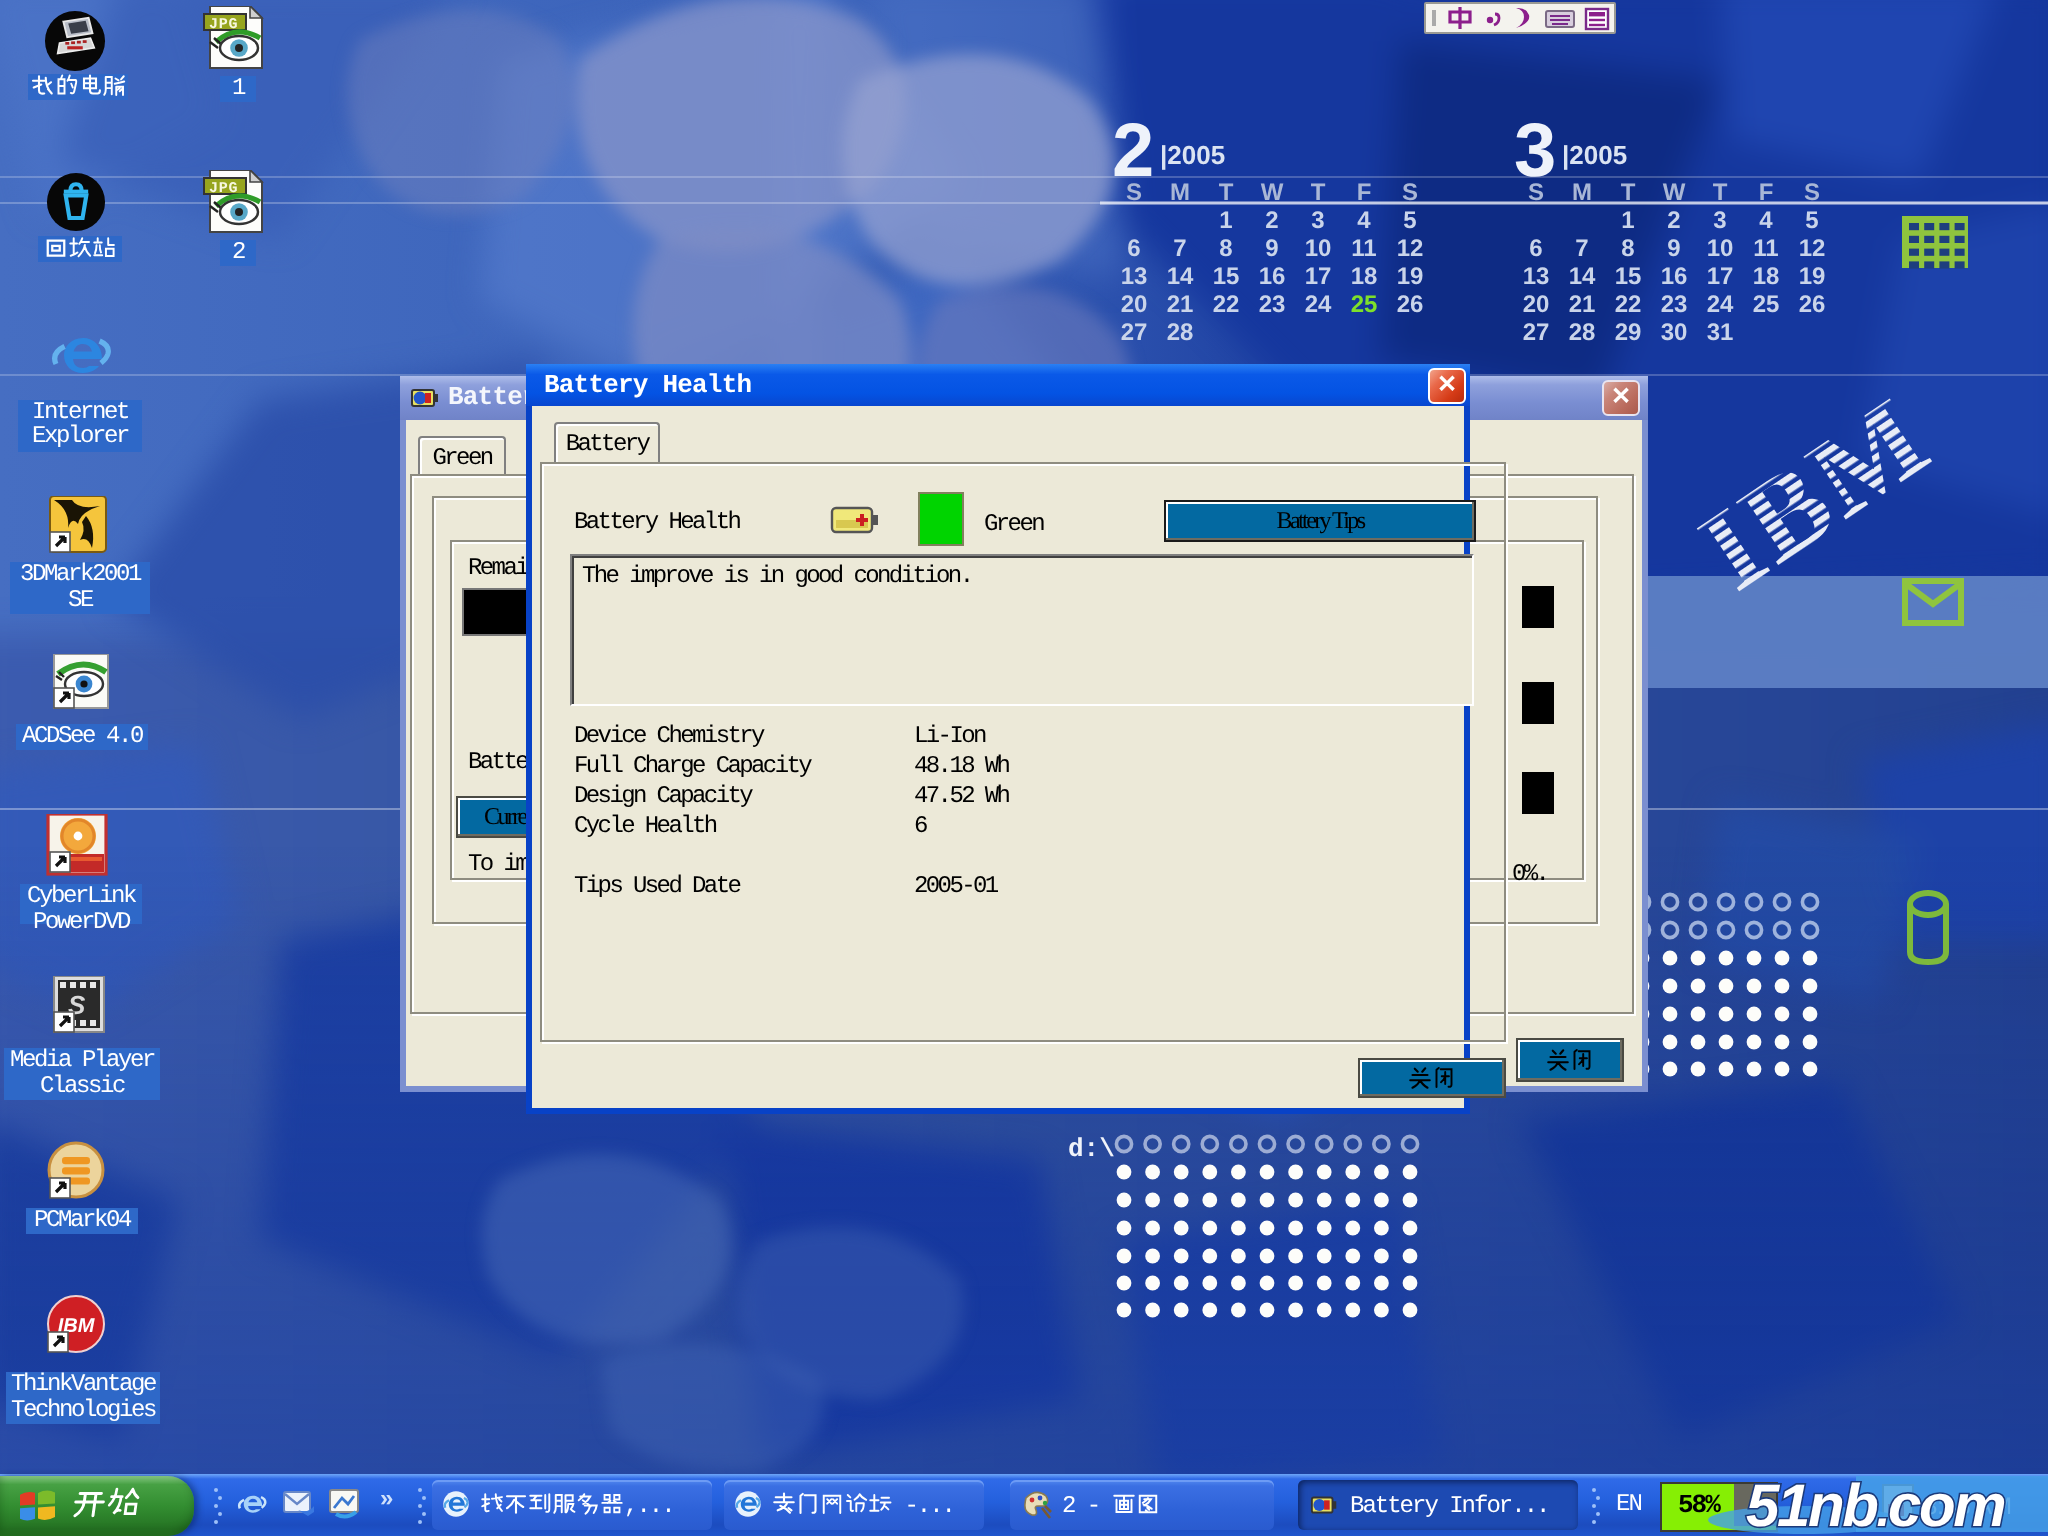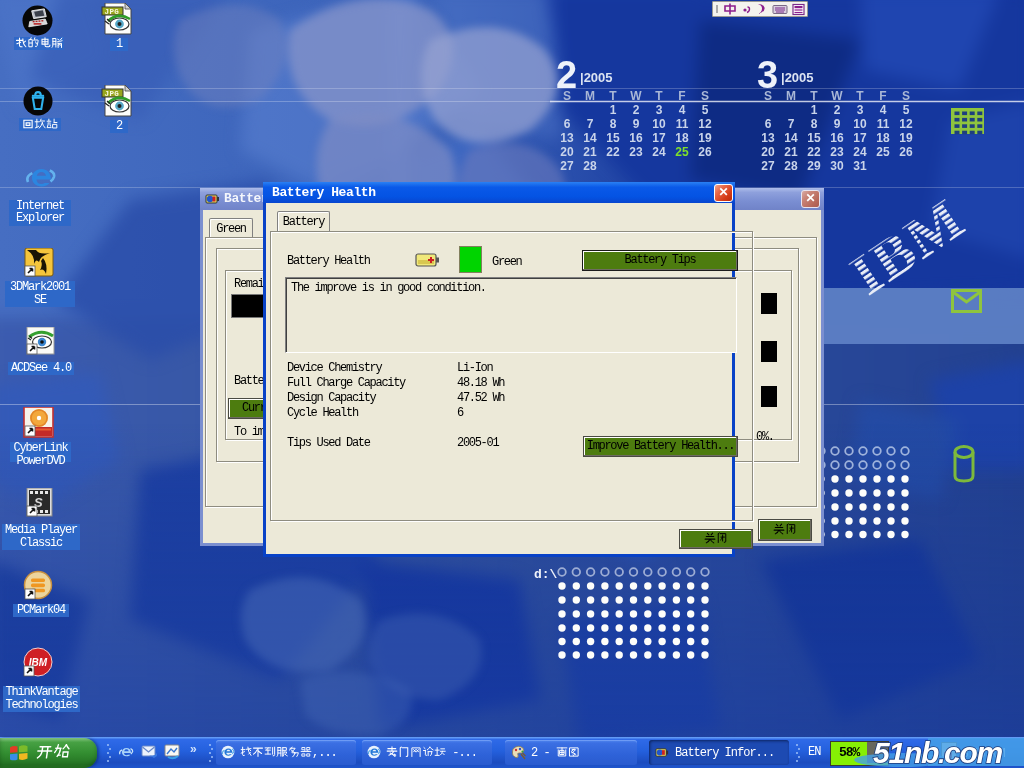--- a/index.html
+++ b/index.html
@@ -4,21 +4,21 @@
 html,body{margin:0;padding:0;}
 body{width:1024px;height:768px;overflow:hidden;position:relative;background:#3b5cae;font-family:"Liberation Mono",monospace;}
 .abs{position:absolute;}
 .mono{font-family:"Liberation Mono",monospace;letter-spacing:-1.3px;font-size:12px;color:#000;white-space:pre;}
 .lbl{position:absolute;background:#2e68c8;color:#fff;font-size:12px;line-height:13px;text-align:center;font-family:"Liberation Mono",monospace;letter-spacing:-1.2px;padding:0 2px;}
 .g{display:inline-block;vertical-align:-2px;}
 .win{position:absolute;background:#ece9d8;border-left:3px solid #0842c7;border-right:3px solid #0842c7;border-bottom:3px solid #0842c7;box-sizing:border-box;}
 .tbar{position:absolute;left:-3px;right:-3px;top:0;height:21px;background:linear-gradient(180deg,#2a80f3 0%,#0a59e8 25%,#0453e3 70%,#0846cf 100%);color:#fff;}
 .ttext{position:absolute;left:12px;top:3px;font-family:"Liberation Mono",monospace;font-weight:bold;font-size:13px;letter-spacing:-0.4px;color:#fff;white-space:pre;}
 .xbtn{position:absolute;top:2px;width:19px;height:18px;background:linear-gradient(135deg,#f2a48c 0%,#e9694a 30%,#d53b17 70%,#b92b0c 100%);border:1px solid #fff;border-radius:3px;box-sizing:border-box;color:#fff;text-align:center;font-size:12px;line-height:15px;font-family:"Liberation Sans",sans-serif;font-weight:bold;}
-.btn{position:absolute;background:#4d7c0f;border:1px solid #4a4a43;box-shadow:inset -1px -1px 0 #6e6c61,inset 1px 1px 0 #fff;font-family:Liberation Mono, monospace;letter-spacing:-1.3px;font-size:12px;text-align:center;color:#000;box-sizing:border-box;}
+.btn{position:absolute;background:#0369a1;border:1px solid #4a4a43;box-shadow:inset -1px -1px 0 #6e6c61,inset 1px 1px 0 #fff;font-family:Liberation Serif, serif;letter-spacing:-1.3px;font-size:12px;text-align:center;color:#000;box-sizing:border-box;}
 .sunk{position:absolute;border-top:1px solid #808080;border-left:1px solid #808080;border-bottom:1px solid #fff;border-right:1px solid #fff;box-shadow:inset 1px 1px 0 #404040;box-sizing:border-box;}
 .etch{position:absolute;border:1px solid #8e8c80;box-shadow:1px 1px 0 #fff, inset 1px 1px 0 #fff;box-sizing:border-box;}
 .tab{position:absolute;background:#ece9d8;border:1px solid #808080;border-bottom:none;border-radius:2px 2px 0 0;box-shadow:inset 1px 1px 0 #fff;font-family:"Liberation Mono",monospace;letter-spacing:-1.3px;font-size:12px;text-align:center;box-sizing:border-box;}
 .tsk{position:absolute;top:3px;height:25px;border-radius:3px;background:linear-gradient(180deg,#5288ef 0%,#3b6fe3 12%,#2e62d8 60%,#2a5bcf 100%);box-shadow:inset 0 1px 0 #6d9bf5;color:#fff;font-size:12px;font-family:"Liberation Mono",monospace;letter-spacing:-1px;}
 .cal{font-family:"Liberation Sans",sans-serif;font-weight:bold;fill:#c9d4ea;font-size:12px;}
 .calh{font-family:"Liberation Sans",sans-serif;font-weight:bold;fill:#a9b7d6;font-size:12px;}
 </style>
 </head>
 <body>
 <svg width="0" height="0" style="position:absolute">
@@ -643,21 +643,20 @@
 <div class="mono abs" style="left:21px;top:158px">Device Chemistry</div>
       <div class="mono abs" style="left:191px;top:158px">Li-Ion</div>
 <div class="mono abs" style="left:21px;top:173px">Full Charge Capacity</div>
       <div class="mono abs" style="left:191px;top:173px">48.18 Wh</div>
 <div class="mono abs" style="left:21px;top:188px">Design Capacity</div>
       <div class="mono abs" style="left:191px;top:188px">47.52 Wh</div>
 <div class="mono abs" style="left:21px;top:203px">Cycle Health</div>
       <div class="mono abs" style="left:191px;top:203px">6</div>
 <div class="mono abs" style="left:21px;top:233px">Tips Used Date</div>
       <div class="mono abs" style="left:191px;top:233px">2005-01</div>
-<div class="btn" style="left:317px;top:233px;width:155px;height:21px;line-height:19px">Improve Battery Health...</div>
 <div class="btn" style="left:413px;top:326px;width:74px;height:20px;line-height:18px"><svg class="g" width="12" height="12" viewBox="0 0 16 16">
           <use href="#c-guan"></use>
         </svg><svg class="g" width="12" height="12" viewBox="0 0 16 16">
           <use href="#c-bi"></use>
         </svg></div>
 </div>
 </div>
 
 <div class="abs" style="left:0;top:737px;width:1024px;height:31px;background:linear-gradient(180deg,#6ea6f8 0%,#2f6ae8 8%,#2460dd 45%,#1c4cbf 82%,#1f55cd 100%)">
 <div class="abs" style="left:0;top:1px;width:97px;height:30px;border-radius:0 13px 13px 0;background:linear-gradient(180deg,#88c983 0%,#47a144 14%,#338e31 50%,#257323 88%,#2d8029 100%);box-shadow:inset 0 -2px 4px rgba(0,40,0,0.3), 2px 0 3px rgba(0,20,60,0.4)">

